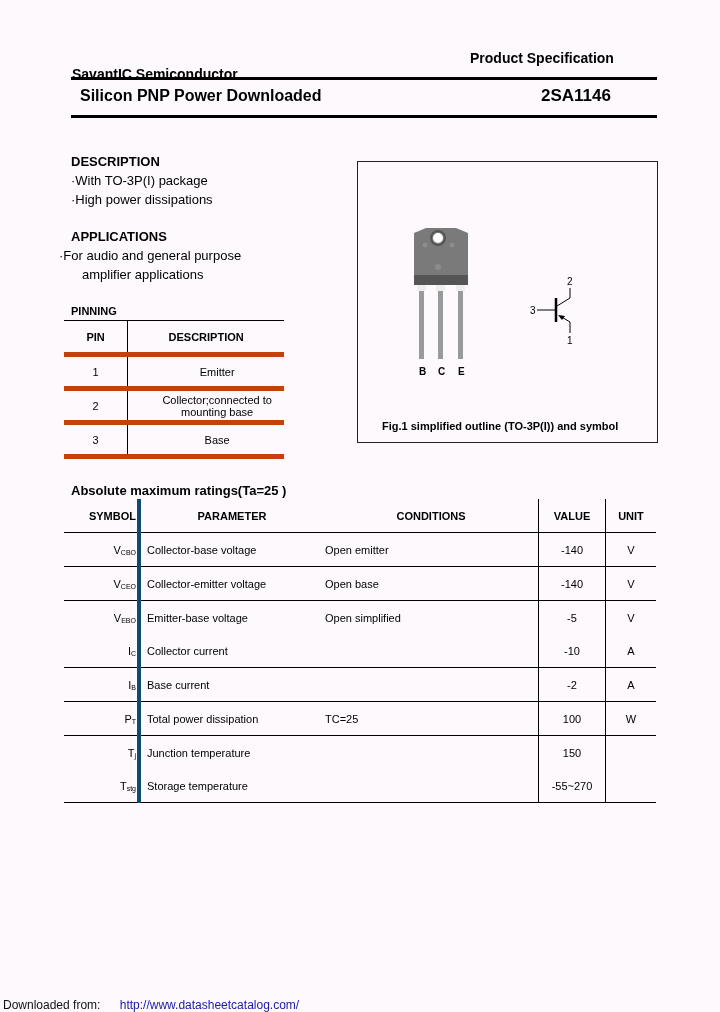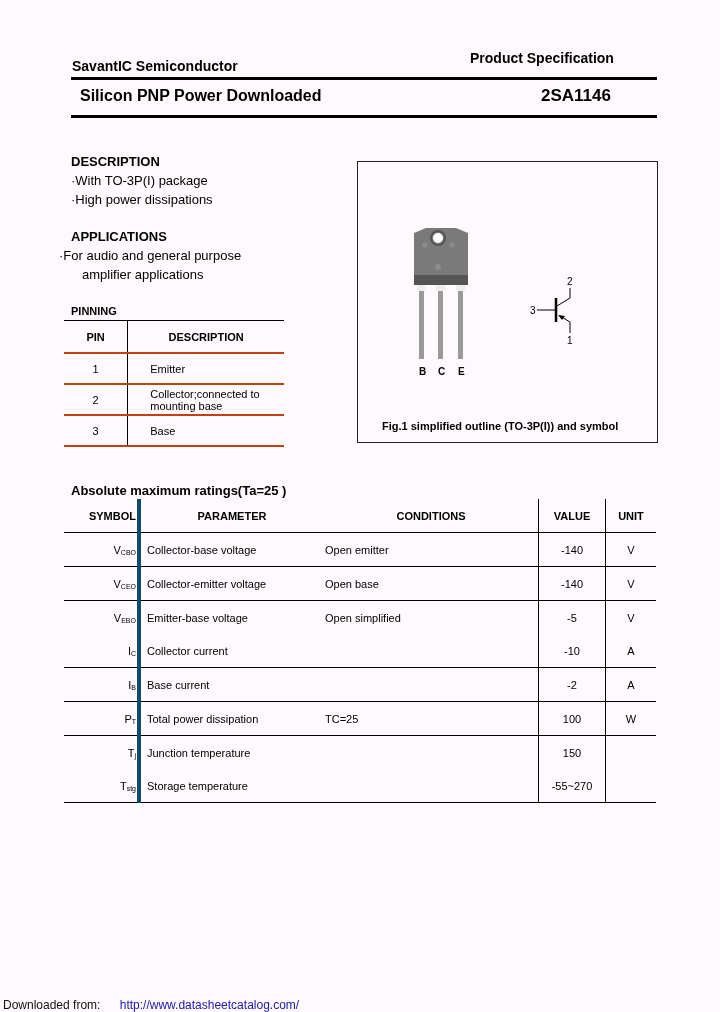--- a/index.html
+++ b/index.html
@@ -3,41 +3,41 @@
   <meta charset="utf-8">
   <style>
     html, body { margin: 0; padding: 0; }
     body {
       width: 720px; height: 1012px; position: relative; overflow: hidden;
       background: #fdf9fd;
       font-family: "Liberation Sans", sans-serif;
       color: #000;
     }
     .abs { position: absolute; }
-    .hdr-company { left: 72px; top: 58px; font-size: 14px; font-weight: bold; }
+    .hdr-company { left: 72px; top: 66px; font-size: 14px; font-weight: bold; }
     .hdr-spec { left: 470px; top: 50px; font-size: 14px; font-weight: bold; }
     .rule { height: 3px; background: #000; }
     .rule1 { left: 71px; top: 77px; width: 586px; }
     .rule2 { left: 71px; top: 115px; width: 586px; }
     .title { left: 80px; top: 87px; font-size: 16px; font-weight: bold; }
     .partno { left: 541px; top: 86px; font-size: 17px; font-weight: bold; }
 
     .sec-h { font-size: 13px; font-weight: bold; }
     .line { font-size: 13px; color: #000000; }
 
     
     .pin-title { left: 71px; top: 305px; font-size: 11px; font-weight: bold; }
     table.pin {
       position: absolute; left: 64px; top: 320px; width: 220px;
       border-collapse: collapse; font-size: 11px;
     }
-    table.pin td, table.pin th { border-top: 1px solid #000; border-bottom: 2px solid #c2410c; padding: 0; }
+    table.pin td, table.pin th { border-top: 1px solid #000; border-bottom: 5px solid #c2410c; padding: 0; }
     table.pin th { font-weight: bold; height: 31px; }
     table.pin td.c1, table.pin th.c1 { width: 71px; text-align: center; border-right: 1px solid #000; }
-    table.pin td.c2 { padding-left: 22px; text-align: left; margin-top: 47px; }
+    table.pin td.c2 { padding-left: 22px; text-align: center; margin-top: 47px; }
     table.pin tr.r td { height: 29px; }
 
     
     .fig-box { left: 357px; top: 161px; width: 299px; height: 280px; border: 1px solid #222; }
     .fig-caption { left: 382px; top: 420px; font-size: 11px; font-weight: bold; }
     .lbl { font-size: 10px; font-weight: bold; }
     .pinnum { font-size: 10px; }
 
     
     .rat-title { left: 71px; top: 483px; font-size: 13px; font-weight: bold; }

